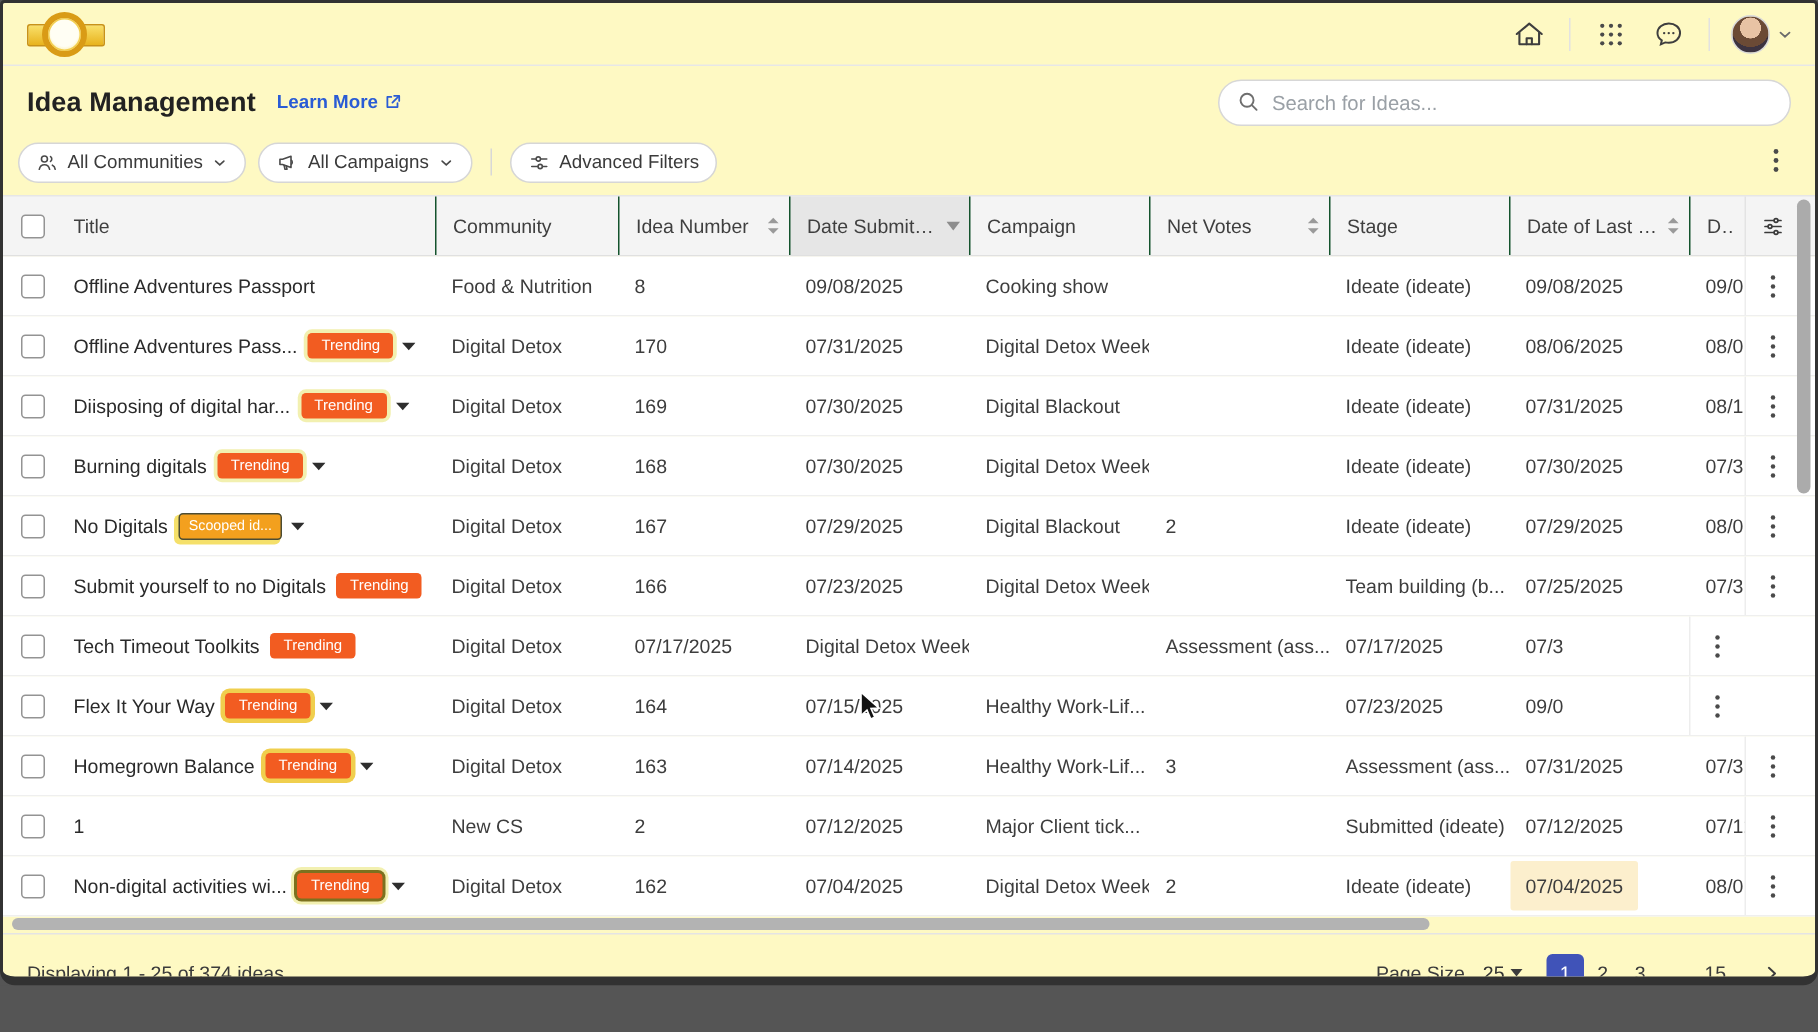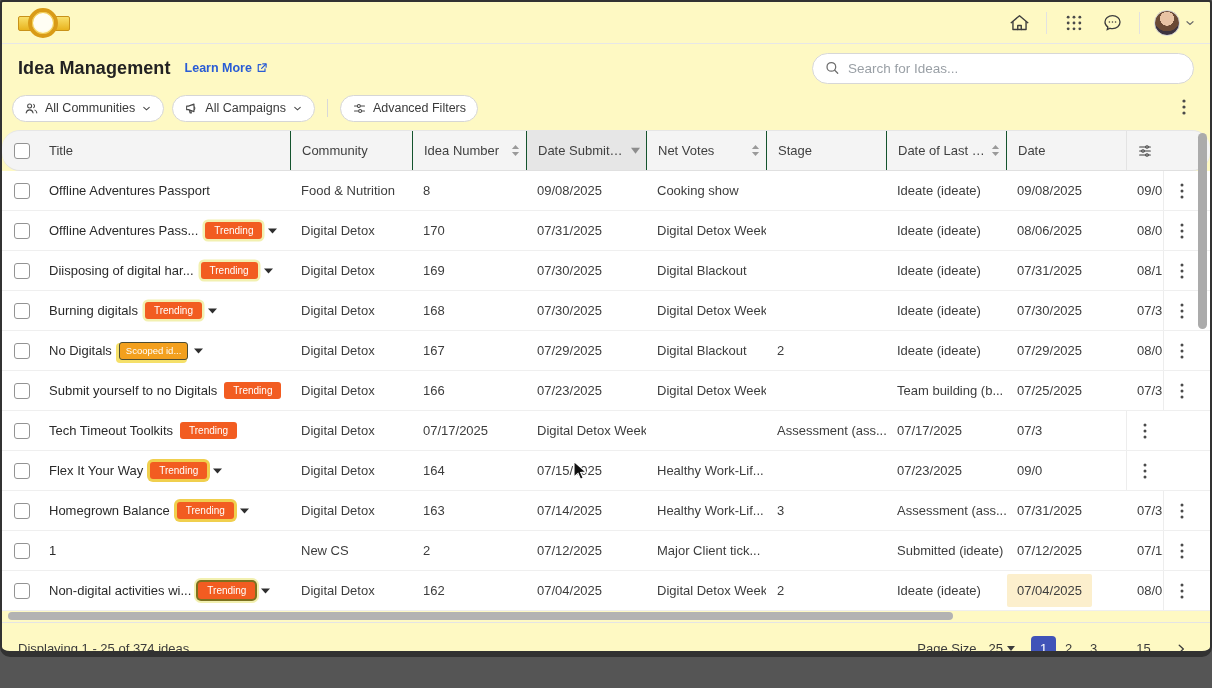--- a/index.html
+++ b/index.html
@@ -40,21 +40,21 @@
   
   .filter-row { height:38px; display:flex; align-items:center; gap:8px; padding:0 16px 6px 10px; }
   .pill { display:flex; align-items:center; gap:6px; height:27px; padding:0 11px; border:1px solid #d6d6d6;
     border-radius:14px; background:#fff; font-size:12.5px; color:#3a3a3a; cursor:pointer;
     font-family:"Liberation Sans", sans-serif; }
   .f-divider { width:1px; height:18px; background:#d8d8d8; margin:0 4px; }
   .kebab-btn { margin-left:auto; background:none; border:none; cursor:pointer; padding:4px 8px; }
   
   .table-area { position:relative; }
   .grid-row { display:grid; grid-template-columns:36px 252px 122px 114px 120px 120px 120px 120px 120px 37px 37px; }
-  .thead { height:41px; background:#f4f4f4; border-top:1px solid #e6e6e6; border-bottom:1px solid #e0e0e0;border-radius:18px; }
+  .thead { height:41px; background:#f4f4f4; border-top:1px solid #e6e6e6; border-bottom:1px solid #e0e0e0; }
   .hcell { display:flex; align-items:center; gap:6px; font-size:13px; font-weight:500; color:#3f3f3f;
     padding:0 6px 0 11px; border-left:1px solid #14532d; overflow:hidden; white-space:nowrap; cursor:pointer; }
   .hcell.no-sep { border-left:none; }
   .hcell.sorted { background:#e6e6e6; }
   .hcell .hlabel { overflow:hidden; text-overflow:ellipsis; }
   .hcell .sort-ic { margin-left:auto; flex:none; }
   .hcheck { display:flex; align-items:center; padding-left:12px; }
   .hsettings { display:flex; align-items:center; justify-content:center; border-left:1px solid #e3e3e3; cursor:pointer; }
   .checkbox { width:16px; height:16px; border:1.5px solid #939393; border-radius:3px; background:#fff; cursor:pointer; flex:none; }
   .trow { height:40px; border-bottom:1px solid #efefef; background:#fff; }
@@ -224,20 +224,23 @@
             <path d="M1 8.8h8L5 13z"></path>
           </svg>
         </div>
         <div class="hcell sorted">
           <span class="hlabel">Date Submitted</span>
           <svg class="sort-ic" width="9" height="9" viewBox="0 0 10 8" fill="#8d8d8d">
             <path d="M0 1h10L5 7.5z"></path>
           </svg>
         </div>
         <div class="hcell">
+          <span class="hlabel">Campaign</span>
+        </div>
+        <div class="hcell">
           <span class="hlabel">Net Votes</span>
           <svg class="sort-ic" width="9" height="13" viewBox="0 0 10 14" fill="#9a9a9a">
             <path d="M1 5.2 5 1l4 4.2z"></path>
             <path d="M1 8.8h8L5 13z"></path>
           </svg>
         </div>
         <div class="hcell">
           <span class="hlabel">Stage</span>
         </div>
         <div class="hcell">

